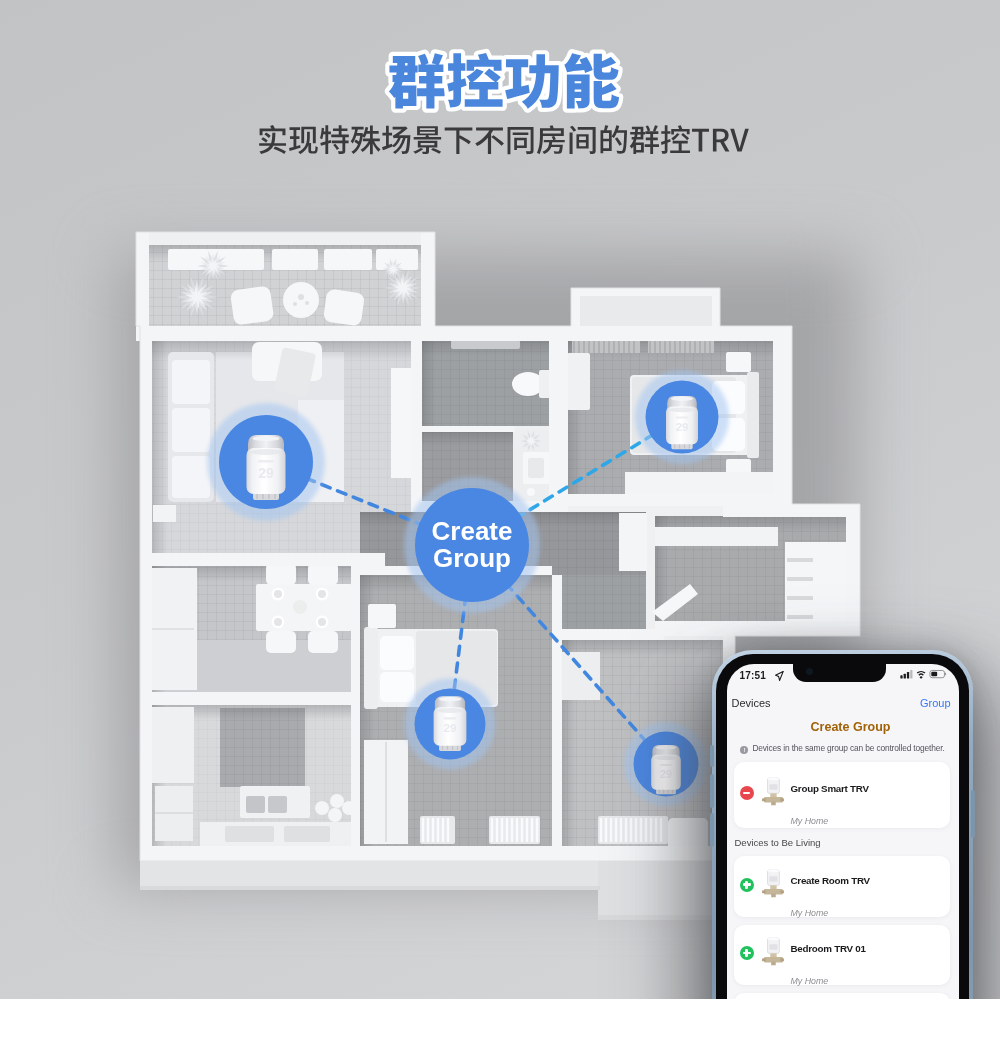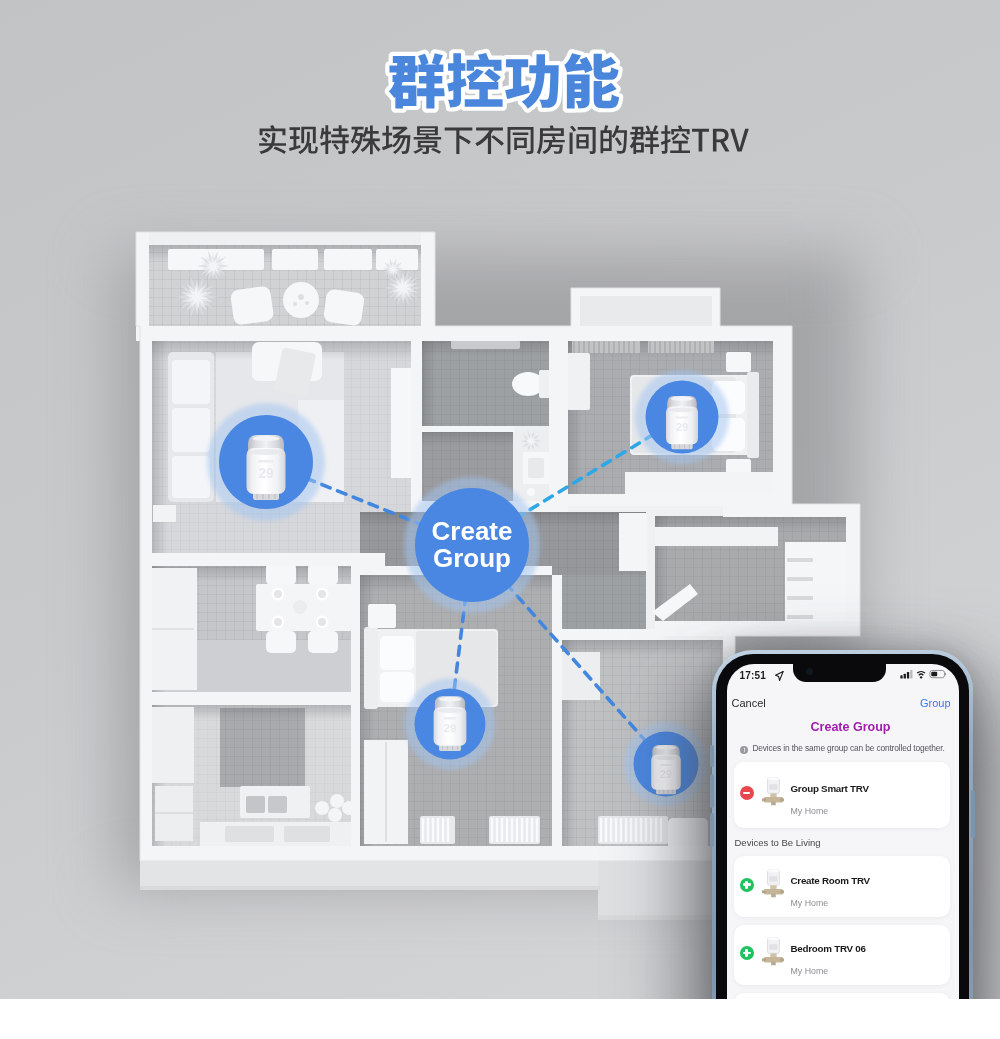--- a/index.html
+++ b/index.html
@@ -16,29 +16,29 @@
 #ph-bezel{position:absolute;left:4px;top:4px;right:4px;bottom:4px;background:#0a0a0c;border-radius:37px;}
 #ph-screen{position:absolute;left:14.5px;top:14px;width:232px;height:402px;background:#f6f6f9;
  border-radius:27px 27px 0 0;overflow:hidden;font-family:"Liberation Sans",sans-serif;}
 #notch{position:absolute;left:66px;top:0;width:93px;height:18px;background:#0a0a0c;border-radius:0 0 13px 13px;}
 #cam{position:absolute;left:79px;top:4px;width:7px;height:7px;border-radius:4px;background:#10181f;}
 #sbtime{position:absolute;left:13px;top:6px;font-size:10px;font-weight:bold;color:#1c1c1e;letter-spacing:0.2px;}
 #sbarrow{position:absolute;left:48px;top:7px;}
 #sbicons{position:absolute;right:11px;top:5px;}
 #pcancel{position:absolute;left:5px;top:33px;font-size:11px;color:#2c2c2e;}
 #psave{position:absolute;right:8px;top:33px;font-size:11px;color:#3478f6;}
-#ptitle{position:absolute;left:16px;right:0;top:56px;text-align:center;font-size:12.5px;font-weight:bold;color:#a21caf;}
+#ptitle{position:absolute;left:16px;right:0;top:56px;text-align:center;font-size:12.5px;font-weight:bold;color:#a16207;}
 #pinfo{position:absolute;left:0;right:0;top:79px;text-align:center;font-size:8.4px;color:#55555a;white-space:nowrap;letter-spacing:-0.15px;}
 #pinfoi{display:inline-block;width:8px;height:8px;line-height:8px;border-radius:4px;background:#9a9aa0;color:#f6f6f9;font-size:6px;font-weight:bold;text-align:center;margin-right:4px;vertical-align:-1px;}
 .card{position:absolute;left:7px;width:216px;background:#ffffff;border-radius:10px;box-shadow:0 1px 4px rgba(120,125,140,0.10);}
 .cbtn{position:absolute;left:6px;top:50%;margin-top:-9px;width:14px;height:14px;border-radius:7px;}
 .cdev{position:absolute;left:27px;top:50%;margin-top:-18px;}
 .ctxt{position:absolute;left:57px;top:50%;margin-top:-12px;}
 .ct1{font-size:9.8px;letter-spacing:-0.25px;font-weight:bold;color:#1b1b1d;white-space:nowrap;}
-.ct2{font-size:8.8px;color:#8e8e93;margin-top:12px;}
+.ct2{font-size:8.8px;color:#8e8e93;margin-top:22px;font-style:italic;}
 #plabel{position:absolute;left:8px;top:173px;font-size:9.5px;color:#47474a;}
 .pbtn{position:absolute;width:4px;background:#7d95ab;border-radius:2px;}
 
 </style></head>
 <body>
 <div class="abs" id="planshadow"></div>
 <div class="abs" id="planshadow2"></div>
 <div class="abs" id="phoneshadow"></div>
 <svg class="abs" style="left:0;top:0;z-index:5" width="1000" height="200" viewBox="0 0 1000 200">
  <g transform="translate(388,103)" fill="#4a86db" stroke="#ffffff" stroke-width="145" paint-order="stroke" stroke-linejoin="round">
@@ -388,21 +388,21 @@
         <rect x="3.6" y="5.2" width="2.5" height="5.3" rx="0.6" fill="#1c1c1e"></rect>
         <rect x="7.2" y="3.2" width="2.5" height="7.3" rx="0.6" fill="#1c1c1e"></rect>
         <rect x="10.8" y="1.2" width="2.5" height="9.3" rx="0.6" fill="#b9b9bd"></rect>
    <path d="M18.5,4.5 a6.4,6.4 0 0 1 8.6,0" fill="none" stroke="#1c1c1e" stroke-width="1.5"></path>
         <path d="M20.3,6.8 a3.6,3.6 0 0 1 5,0" fill="none" stroke="#1c1c1e" stroke-width="1.5"></path>
         <circle cx="22.8" cy="9.2" r="1.3" fill="#1c1c1e"></circle>
    <rect x="32.5" y="1.6" width="16" height="8" rx="2.4" fill="none" stroke="#8a8a8e" stroke-width="1"></rect>
         <rect x="34" y="3.1" width="6.5" height="5" rx="1.2" fill="#1c1c1e"></rect>
         <path d="M49.3,4 a2.3,2.3 0 0 1 0,3" fill="none" stroke="#8a8a8e" stroke-width="1"></path>
   </svg>
-  <div id="pcancel">Cancel</div>
+  <div id="pcancel">Devices</div>
       <div id="psave">Group</div>
   <div id="ptitle">Create Group</div>
   <div id="pinfo"><span id="pinfoi">!</span>Devices in the same group can be controlled together.</div>
   <div class="card" style="top:98px;height:66px">
         <div class="cbtn" style="background:#e8484d">
           <div style="position:absolute;left:3.2px;top:5.9px;width:7.6px;height:2.4px;background:#fff;border-radius:1.3px"></div>
         </div>
         <div class="cdev"><svg width="24" height="31" viewBox="0 0 26 34">
 <rect x="7" y="1" width="13" height="17" rx="2" fill="#f2f2f4" stroke="#d5d5d8" stroke-width="0.8"></rect>
 <ellipse cx="13.5" cy="2" rx="6.5" ry="1.8" fill="#fbfbfd"></ellipse>
@@ -448,21 +448,21 @@
 <rect x="7" y="1" width="13" height="17" rx="2" fill="#f2f2f4" stroke="#d5d5d8" stroke-width="0.8"></rect>
 <ellipse cx="13.5" cy="2" rx="6.5" ry="1.8" fill="#fbfbfd"></ellipse>
 <rect x="9" y="8" width="9" height="6" rx="1" fill="#e2e2e6"></rect>
 <rect x="10" y="18" width="7" height="5" fill="#cfc2a6"></rect>
 <rect x="3" y="22" width="21" height="6" rx="1.5" fill="#c6b699"></rect>
 <rect x="1" y="23.5" width="4" height="3" fill="#b1a285"></rect>
 <rect x="21" y="23.5" width="4" height="3" fill="#b1a285"></rect>
 <rect x="11" y="27" width="5" height="4" fill="#baab8e"></rect>
 </svg></div>
         <div class="ctxt">
-          <div class="ct1">Bedroom TRV 06</div>
+          <div class="ct1">Bedroom TRV 01</div>
           <div class="ct2">My Home</div>
         </div>
       </div>
   <div class="card" style="top:329px;height:30px"></div>
  </div>
  <div class="pbtn" style="left:-2px;top:95px;height:22px"></div>
  <div class="pbtn" style="left:-2px;top:124px;height:34px"></div>
  <div class="pbtn" style="left:-2px;top:163px;height:34px"></div>
  <div class="pbtn" style="left:259px;top:140px;height:48px"></div>
 </div>

